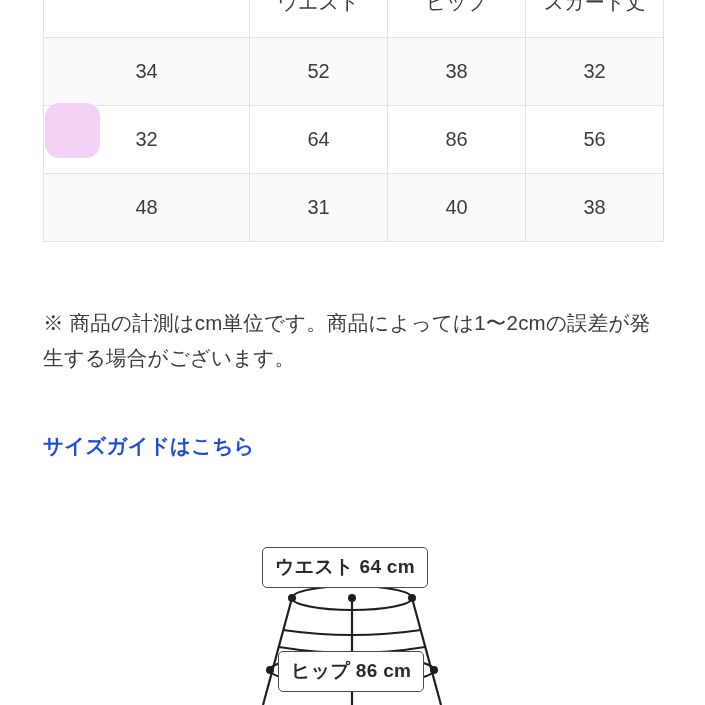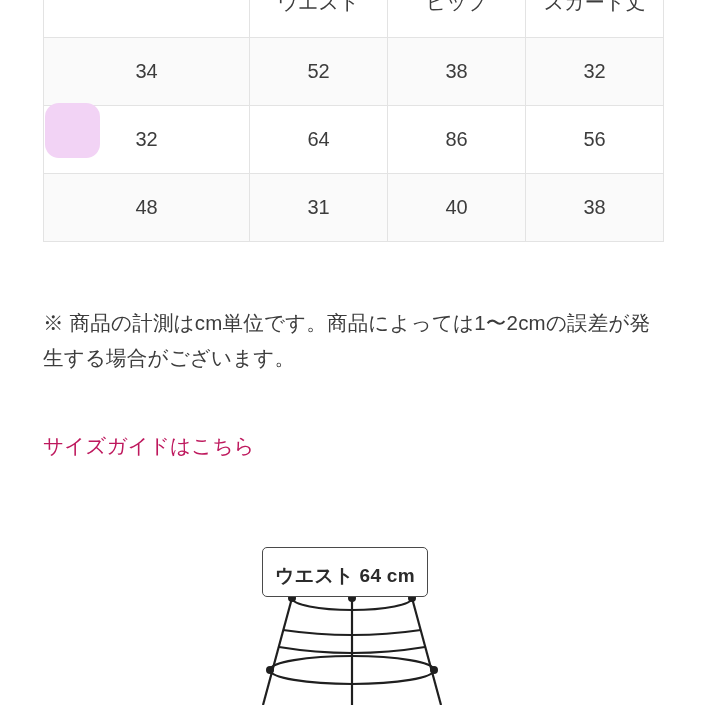--- a/index.html
+++ b/index.html
@@ -77,22 +77,23 @@
     font-size: 20.5px;
     line-height: 1.72;
     color: #3c3c3c;
     letter-spacing: 0.2px;
   }
   .guide-link {
     position: absolute;
     left: 43px;
     top: 432px;
     font-size: 20.5px;
-    color: #be185d;
+    color: #1d4ed8;
     letter-spacing: 0.2px;
+    font-weight: bold;
   }
 
   
   .diagram {
     position: absolute;
     left: 0;
     top: 520px;
     width: 705px;
     height: 185px;
   }
@@ -100,21 +101,21 @@
     display: block;
   }
   .measure-label {
     position: absolute;
     background: #ffffff;
     border: 1px solid #4a4a4a;
     border-radius: 5px;
     font-size: 19px;
     font-weight: bold;
     color: #2b2b2b;
-    padding: 15px 12px 7px 12px;
+    padding: 6px 12px 7px 12px;
     white-space: nowrap;
     letter-spacing: 0.3px;
   }
   #waist-label { left: 262px; top: 27px; }
   #hip-label   { left: 278px; top: 131px; }
 </style>
 </head>
 <body>
 
 <div class="table-wrap">
@@ -177,13 +178,14 @@
 
     <path d="M279 127 Q352 139 425 127" fill="none" stroke="#1f1f1f" stroke-width="2"></path>
     <path d="M283 110 Q352 120 421 110" fill="none" stroke="#1f1f1f" stroke-width="2"></path>
 
     <ellipse cx="352" cy="150" rx="82" ry="14" fill="none" stroke="#1f1f1f" stroke-width="2.2"></ellipse>
     <circle cx="270" cy="150" r="4" fill="#1f1f1f"></circle>
     <circle cx="434" cy="150" r="4" fill="#1f1f1f"></circle>
   </svg>
 
   <div class="measure-label" id="waist-label">ウエスト 64 cm</div>
+  <div class="measure-label" id="hip-label">ヒップ 86 cm</div>
 </div>
 
 </body></html>

